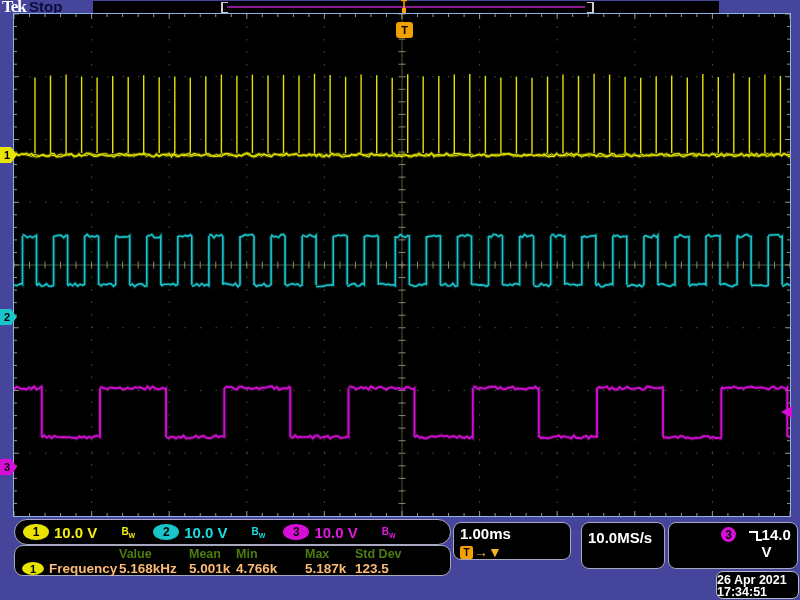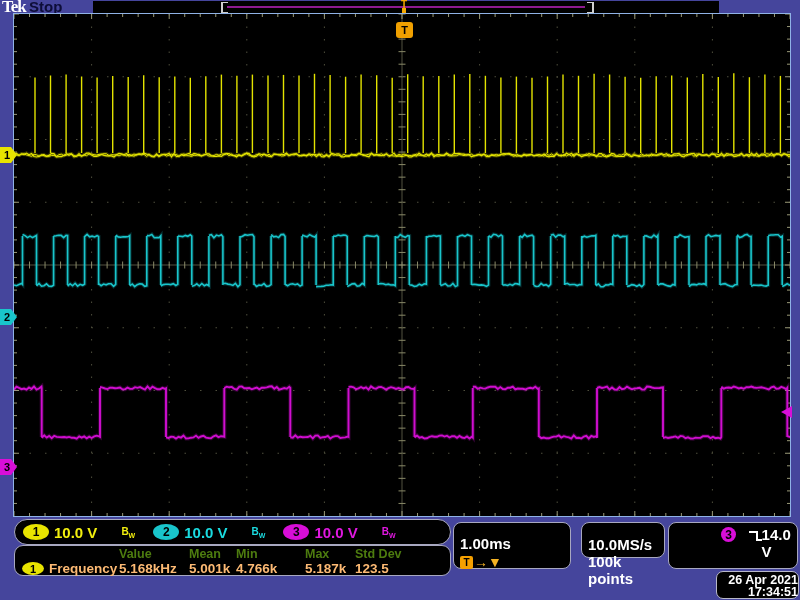--- a/index.html
+++ b/index.html
@@ -35,29 +35,29 @@
   .bw sub{font-size:7px}
   .gap{margin-left:18px}
   .c1{color:#f2ef0e}.c2{color:#1adbe0}.c3{color:#e018e0}
   .b1{background:#e8e400}.b2{background:#19c5cb}.b3{background:#d80ed8}
   .measbar{left:14px;top:545px;width:437px;height:31px;border-radius:9px;font-weight:bold}
   .measbar .hdr{position:absolute;top:1px;color:#4d7c0f;font-size:12.5px}
   .measbar .val{position:absolute;top:15px;color:#fdba74;font-size:13.5px}
   .mc0{left:104px}.mc1{left:174px}.mc2{left:221px}.mc3{left:290px}.mc4{left:340px}
   .measbar .badge{position:absolute;left:7px;top:16px;width:22px;height:13px;font-size:11px}
   .measbar .mname{left:34px}
-  .hbox{left:453px;top:522px;width:118px;height:47px;border-radius:8px;padding:12px 6px;color:#fff;font-weight:bold;font-size:15px}
+  .hbox{left:453px;top:522px;width:118px;height:38px;border-radius:8px;padding:2px 6px;color:#fff;font-weight:bold;font-size:15px}
   .hbox .trg{color:#f5b324;font-size:14px;display:flex;align-items:center;margin-top:2px}
   .hbox .trg .tb{width:13px;height:13px;background:#f5a000;border-radius:2px;color:#000;font-size:10px;text-align:center;line-height:13px;margin-right:1px}
-  .abox{left:581px;top:522px;width:84px;height:36px;border-radius:8px;padding:13px 6px;color:#fff;font-weight:bold;font-size:15px}
+  .abox{left:581px;top:522px;width:84px;height:47px;border-radius:8px;padding:6px 6px;color:#fff;font-weight:bold;font-size:15px}
   .trbox{left:668px;top:522px;width:130px;height:47px;border-radius:8px;padding:3px 6px;color:#fff;font-weight:bold;font-size:15px;display:flex;align-items:flex-start}
   .trbox .badge{width:22px;height:15px;font-size:12px;margin-left:46px;margin-top:1px}
   .trbox svg{margin-left:12px;margin-top:2px}
   .trbox .lvl{margin-left:auto}
-  .datebox{left:716px;top:571px;width:83px;height:28px;background:#000;border:1.5px solid #b8b8c8;border-radius:7px;color:#fff;font-weight:bold;font-size:12.5px;line-height:12px;text-align:right;padding-top:2px;box-sizing:border-box}
+  .datebox{left:716px;top:571px;width:83px;height:28px;background:#000;border:1.5px solid #b8b8c8;border-radius:7px;color:#fff;font-weight:bold;font-size:12.5px;line-height:12px;text-align:left;padding-top:2px;box-sizing:border-box}
 </style>
 </head>
 <body>
 
 <div class="abs logo">Tek</div>
 <div class="abs status">Stop</div>
 
 <div class="abs recordbar">
   <div class="bracket l"></div>
   <div class="winline"></div>
@@ -440,21 +440,20 @@
 <div class="abs bar hbox">
   <div>1.00ms</div>
   <div class="trg">
     <span class="tb">T</span>
     <span>→▼</span>
   </div>
 </div>
 
 <div class="abs bar abox">
   <div>10.0MS/s</div>
-  <div>100k points</div>
 </div>
 
 <div class="abs bar trbox">
   <div class="badge b3">3</div>
   <svg width="20" height="15">
       <polyline points="1,4 9,4 9,12 18,12" fill="none" stroke="#fff" stroke-width="2"></polyline>
     </svg>
   <span class="lvl">14.0 V</span>
 </div>
 

